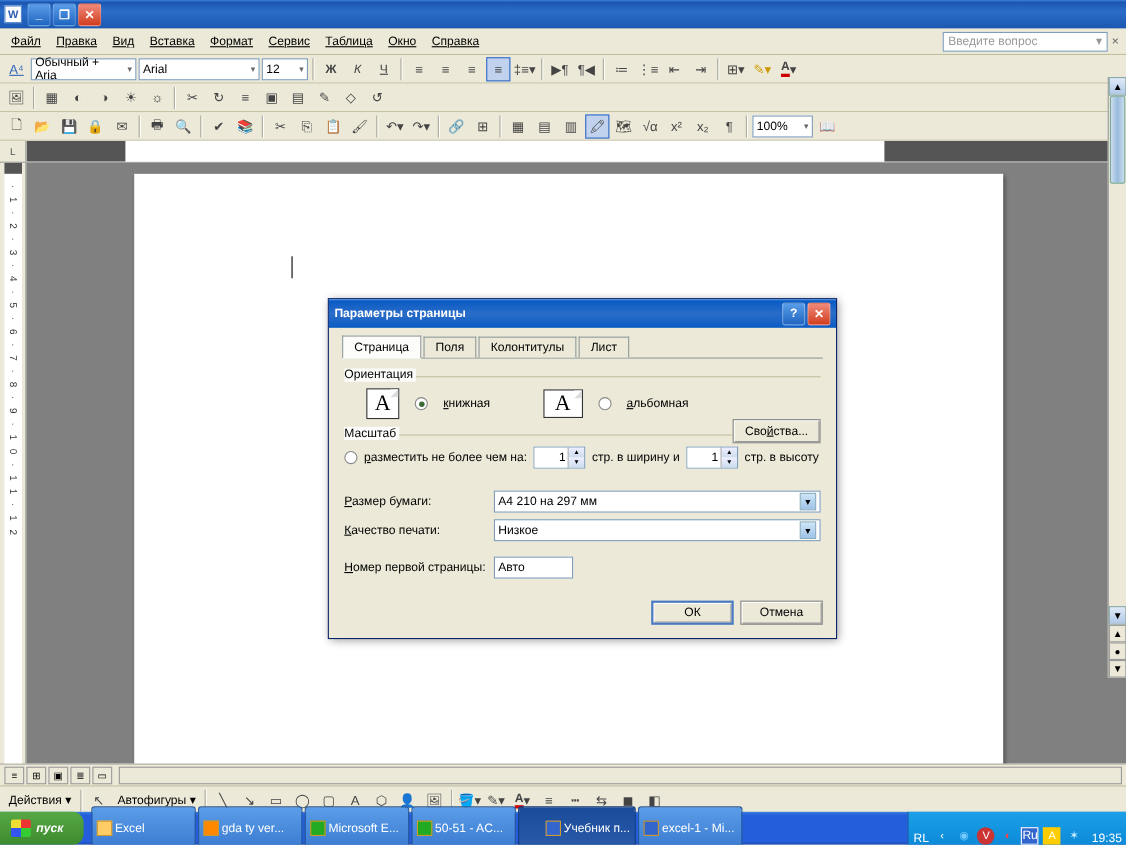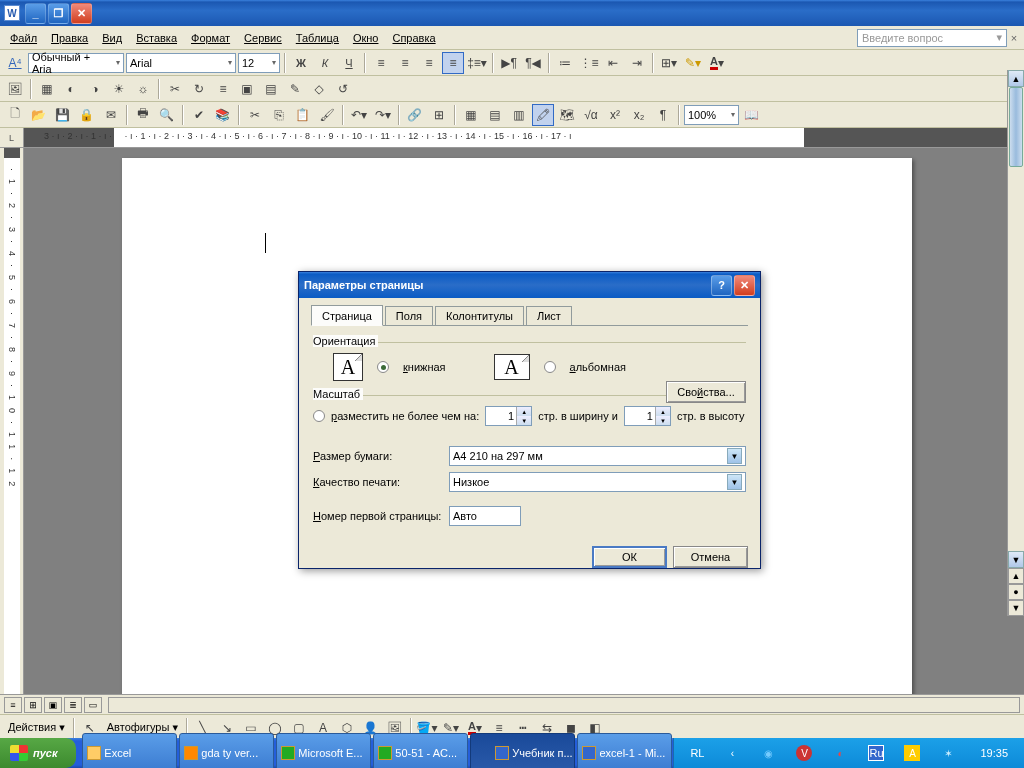--- a/index.html
+++ b/index.html
@@ -53,31 +53,31 @@
 
 .status-bar { height: 22px; background: #ece9d8; border-top: 1px solid #fff; display: flex; align-items: center; padding: 0 4px; gap: 10px; color: #333; }
 .status-bar .disabled { color: #aaa; }
 
 .taskbar { position: absolute; bottom: 0; left: 0; right: 0; height: 30px; background: linear-gradient(to bottom, #3a81dd, #245edb 10%, #245edb 90%, #1a4aae); display: flex; align-items: center; }
 .start-btn { height: 30px; background: linear-gradient(to bottom, #57a845, #3c8a2e); color: white; font-weight: bold; font-style: italic; padding: 0 18px 0 10px; display: flex; align-items: center; border-radius: 0 10px 10px 0; font-size: 14px; }
 .start-btn .flag { width:18px; height:16px; background: conic-gradient(#e33 0 25%, #3c3 0 50%, #35e 0 75%, #ed3 0 100%); margin-right:5px; border-radius:2px;}
 .task-btn { height: 40px; min-width: 95px; max-width: 110px; margin: 0 1px; background: linear-gradient(to bottom, #5a9de8, #3a7ad0); border: 1px solid #2a5a9a; border-radius: 3px; color: white; display: flex; align-items: center; padding: 0 4px; gap: 3px; font-size: 10px; overflow: hidden; white-space: nowrap; cursor:pointer;text-align:center;}
 .task-btn.active { background: linear-gradient(to bottom, #1a4a9a, #2a5aaa); border-color: #133a7a; padding-left: 24px; }
 .task-btn .ico { width:14px; height:14px; background:#fc6; border:1px solid #c93; flex-shrink:0;}
-.tray { margin-left: auto; height: 30px; background: linear-gradient(to bottom, #1ca0e8, #0d8ad8); display: flex; align-items: center; padding: 0 16px; gap: 20px; color: white; font-size: 10px; border-left: 1px solid #1a6ab0;}
+.tray { margin-left: auto; height: 30px; background: linear-gradient(to bottom, #1ca0e8, #0d8ad8); display: flex; align-items: flex-end; padding: 0 4px; gap: 4px; color: white; font-size: 10px; border-left: 1px solid #1a6ab0;}
 .tray-ico { width: 16px; height: 16px; display:flex; align-items:center; justify-content:center; font-size:10px;}
 
 
 .dialog { position: absolute; left: 298px; top: 271px; width: 463px; background: #ece9d8; border: 1px solid #0a246a; box-shadow: 2px 2px 8px rgba(0,0,0,0.4); }
 .dialog-title { height: 26px; background: linear-gradient(to bottom, #3a81dd, #0a5bc4 8%, #2a6dc8 50%, #0a5bc4); color: white; display: flex; align-items: center; padding: 0 5px; font-weight: bold; font-size: 12px; }
 .dialog-title .spacer { flex: 1; }
 .dialog-title .dlg-btn { width: 21px; height: 21px; margin-left: 2px; border-radius: 3px; border: 1px solid #fff5; display:flex; align-items:center; justify-content:center; font-weight:bold; cursor:pointer;}
 .dlg-help { background: linear-gradient(#5a9de8, #1f65c0); color:white;}
 .dlg-close { background: linear-gradient(#f08a7b, #d13e1f); color:white;}
-.dialog-body { padding: 8px 12px 0; }
+.dialog-body { padding: 8px 12px 12px; }
 .tabs { display: flex; border-bottom: 1px solid #919b9c; margin-bottom: 8px; }
 .tab { padding: 3px 10px; border: 1px solid #919b9c; border-bottom: none; background: #ece9d8; margin-right: 2px; position: relative; cursor:pointer;}
 .tab.active { background: #fcfcfa; top: 1px; border-bottom: 1px solid #fcfcfa; margin-top: -2px; padding-top: 4px; }
 .tab-panel { background: #fcfcfa; border: 1px solid #919b9c; border-top: none; padding: 10px 14px; margin-top: -1px; }
 
 .fieldset-label { position: relative; margin: 5px 0 10px; }
 .fieldset-label .leg { position: absolute; top: -7px; left: 0; background: #fcfcfa; padding: 0 3px 0 0; }
 .fieldset-label .line { border-top: 1px solid #c0c0a0; margin-top: 0px; }
 .row { display: flex; align-items: center; margin: 6px 0; gap: 6px; }
 .radio-dot { width: 12px; height: 12px; border-radius: 50%; border: 1px solid #888; background: white; display:flex; align-items:center; justify-content:center;}
@@ -230,21 +230,20 @@
       <span class="dd">▾</span>
     </div>
   <div class="tb-btn">📖</div>
 </div>
 
 <div class="ruler-area">
   <div class="ruler-corner">L</div>
   <div class="ruler-h">
     <div class="dark" style="left:0;width:90px;"></div>
     <div class="dark" style="left:780px;right:0;"></div>
-    <div class="ruler-ticks" style="left:20px;">3 · ı · 2 · ı · 1 · ı · &nbsp;&nbsp;&nbsp; · ı · 1 · ı · 2 · ı · 3 · ı · 4 · ı · 5 · ı · 6 · ı · 7 · ı · 8 · ı · 9 · ı · 10 · ı · 11 · ı · 12 · ı · 13 · ı · 14 · ı · 15 · ı · 16 · ı · 17 · ı</div>
   </div>
 </div>
 
 <div class="doc-area">
   <div class="ruler-v">
     <div class="ruler-v-strip"></div>
     <div class="ruler-v-dark" style="top:0;height:10px;"></div>
     <div style="position:absolute;left:7px;top:20px;writing-mode:vertical-lr;font-size:9px;color:#333;letter-spacing:8px;">·1·2·3·4·5·6·7·8·9·10·11·12</div>
   </div>
   <div class="doc-canvas">

